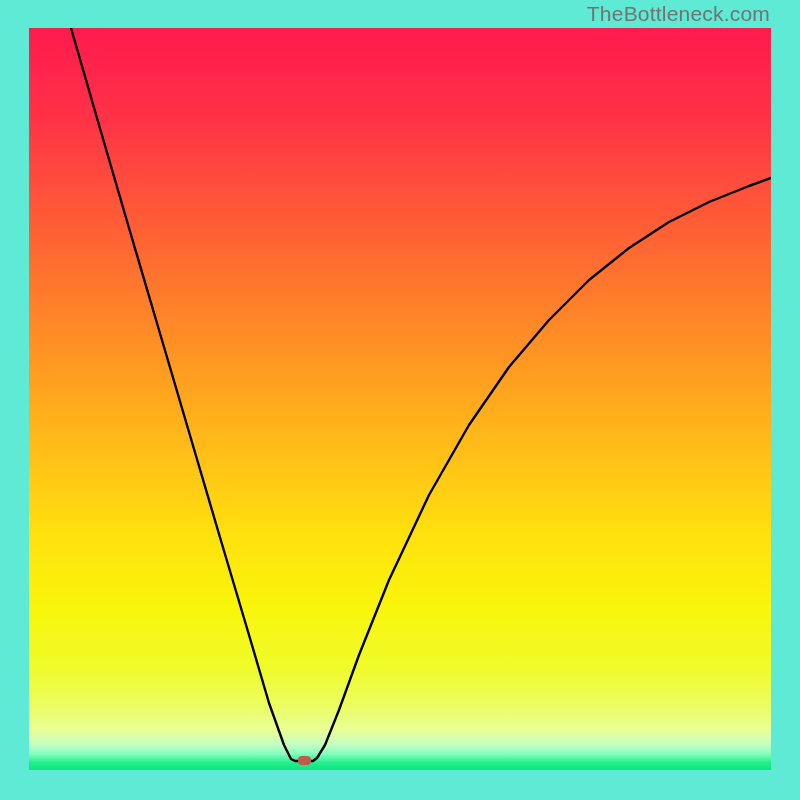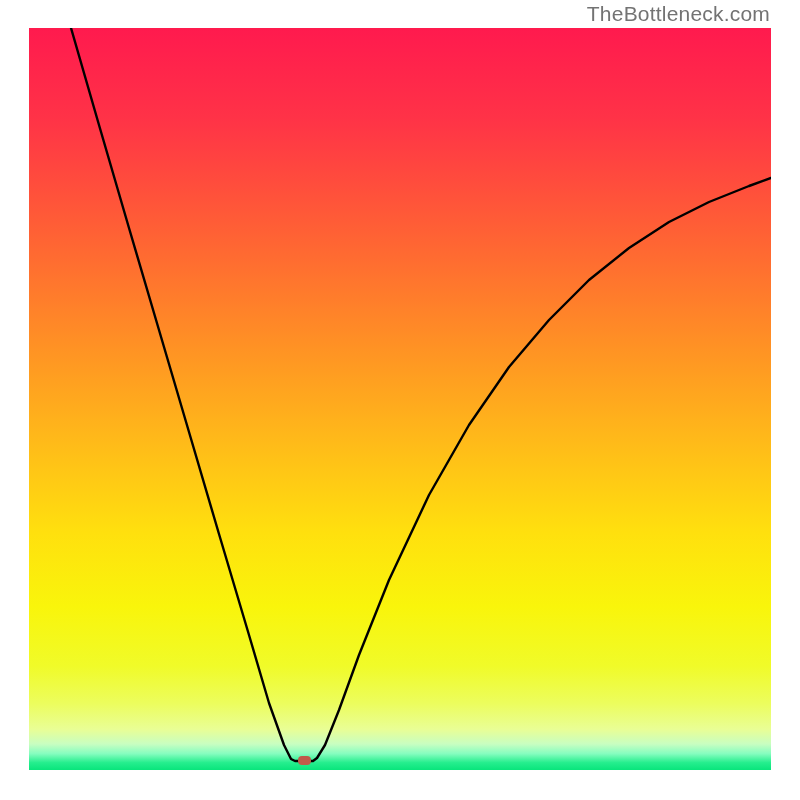--- a/index.html
+++ b/index.html
@@ -1,17 +1,17 @@
 <!DOCTYPE html>
 <html><head>
 <meta charset="utf-8">
 <style>
   * { margin: 0; padding: 0; box-sizing: border-box; }
   body { width: 800px; height: 800px; overflow: hidden; background: #000; position: relative; font-family: Arial, sans-serif; }
-  .page { width: 800px; height: 800px; background: #ffffff; position: relative; }
+  .page { width: 800px; height: 800px; background: #5eead4; position: relative; }
   .plot-area { position: absolute; left: 29px; top: 28px; width: 742px; height: 742px; }
   .gradient-bg { position: absolute; left: 0; top: 0; width: 100%; height: 100%; }
   .watermark { position: absolute; top: 2px; right: 30px; color: #737373; font-size: 21px; font-weight: 400; letter-spacing: 0.2px; }
   .curve { position: absolute; left: 0; top: 0; pointer-events: none; }
   .marker { position: absolute; width: 13px; height: 9px; background: #c05a4a; border-radius: 4px; }
 </style>
 </head>
 <body>
 
 <div class="page">

